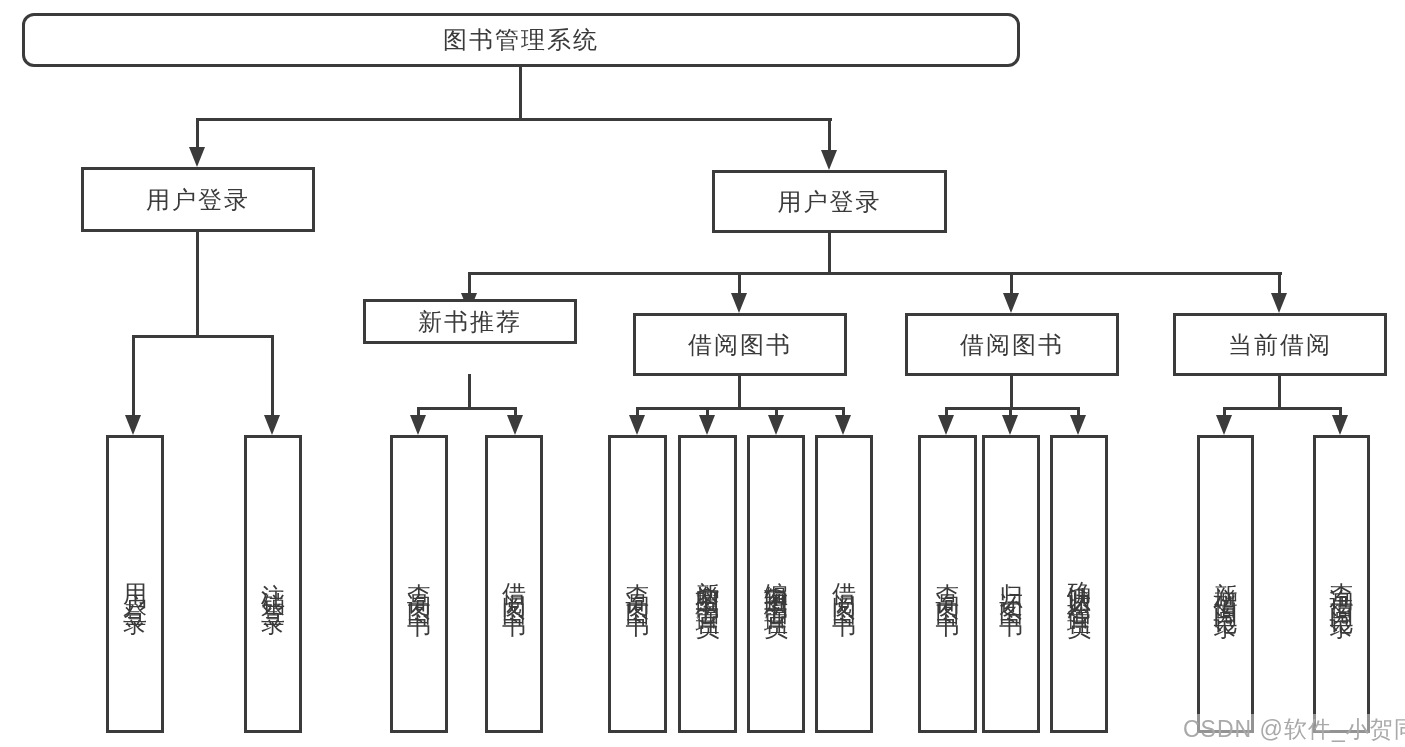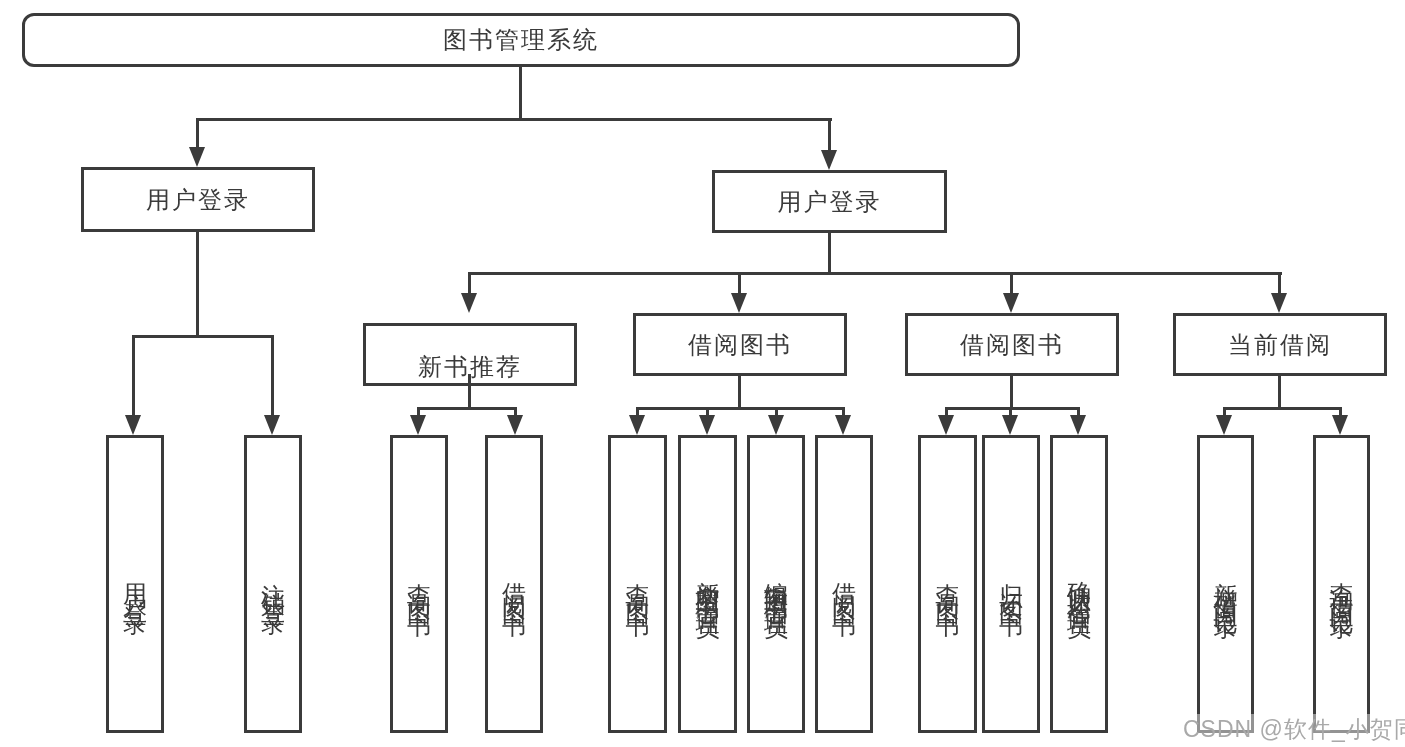--- a/index.html
+++ b/index.html
@@ -80,21 +80,21 @@
   <div class="hl" style="left:468px;top:272px;width:814px;"></div>
   <div class="vl" style="left:468px;top:272px;height:23px;"></div>
   <div class="ah" style="left:461px;top:293px;"></div>
   <div class="vl" style="left:738px;top:272px;height:23px;"></div>
   <div class="ah" style="left:731px;top:293px;"></div>
   <div class="vl" style="left:1010px;top:272px;height:23px;"></div>
   <div class="ah" style="left:1003px;top:293px;"></div>
   <div class="vl" style="left:1278px;top:272px;height:23px;"></div>
   <div class="ah" style="left:1271px;top:293px;"></div>
 
-  <div class="node" style="left:363px;top:323px;width:214px;height:63px;align-items:flex-end;">
+  <div class="node" style="left:363px;top:299px;width:214px;height:45px;">
     <span>新书推荐</span>
   </div>
   <div class="node" style="left:633px;top:313px;width:214px;height:63px;">
     <span>借阅图书</span>
   </div>
   <div class="node" style="left:905px;top:313px;width:214px;height:63px;">
     <span>借阅图书</span>
   </div>
   <div class="node" style="left:1173px;top:313px;width:214px;height:63px;">
     <span>当前借阅</span>

